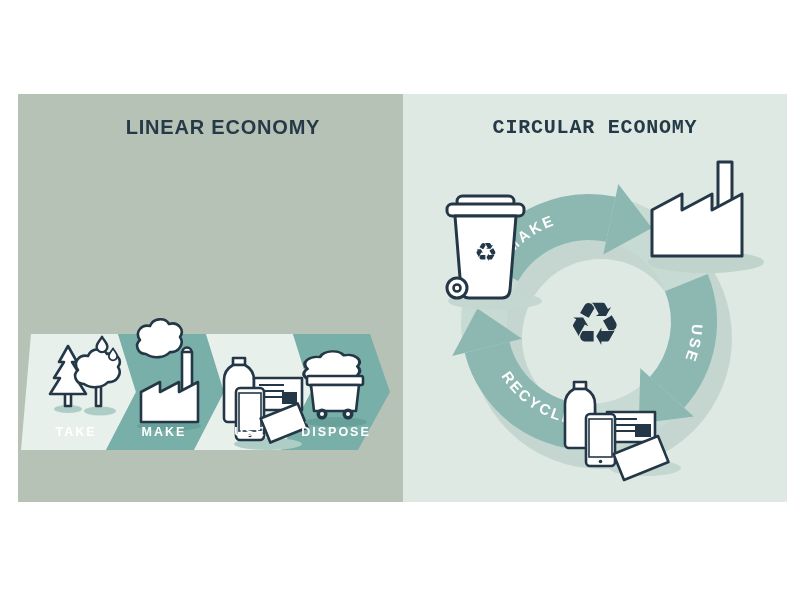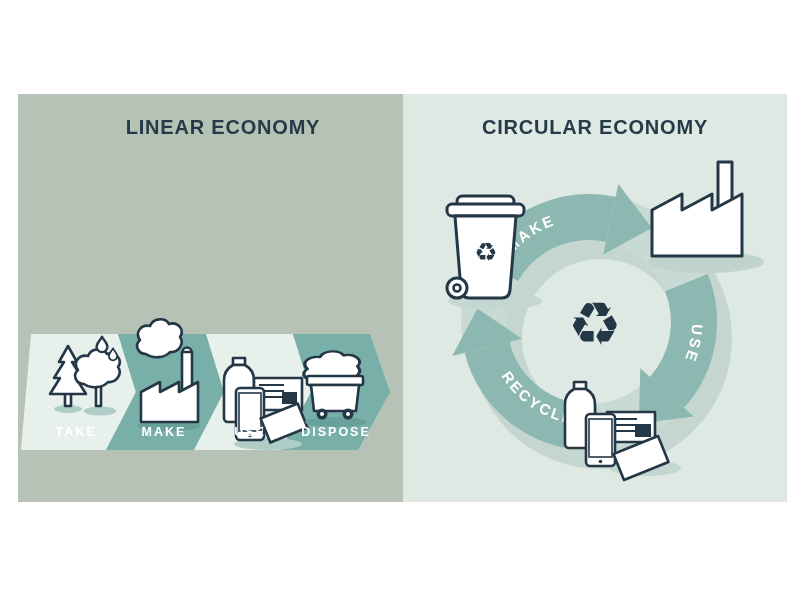--- a/index.html
+++ b/index.html
@@ -4,21 +4,21 @@
 <style>
   html,body{margin:0;padding:0;background:#ffffff;}
   .stage{position:relative;width:805px;height:600px;background:#ffffff;overflow:hidden;
          font-family:"Liberation Sans",sans-serif;}
   .panel{position:absolute;top:94px;height:408px;}
   .panel-left{left:18px;width:385px;background:#b7c2b7;}
   .panel-right{left:403px;width:384px;background:#dfe9e4;}
   .panel-title{position:absolute;top:116px;width:inherit;text-align:center;
                font-weight:bold;font-size:20px;letter-spacing:.8px;color:#263947;}
   .title-left{left:18px;width:370px;margin-left:20px;}
-  .title-right{left:403px;width:384px;}
+  .title-right{left:403px;width:384px;font-family:Liberation Mono, monospace;}
   svg{position:absolute;overflow:visible;}
   .band-svg{left:18px;top:330px;width:385px;height:126px;}
   .cycle-svg{left:403px;top:94px;width:384px;height:408px;}
   .outline{fill:#ffffff;stroke:#243746;stroke-width:2.6;stroke-linejoin:round;stroke-linecap:round;}
   .outline-thick{fill:#ffffff;stroke:#243746;stroke-width:3;stroke-linejoin:round;stroke-linecap:round;}
   .navyfill{fill:#243746;stroke:none;}
   .step-label{fill:#ffffff;font-weight:bold;font-size:12.5px;letter-spacing:2px;text-anchor:middle;
               font-family:"Liberation Sans",sans-serif;}
   .arc-label{fill:#ffffff;font-weight:bold;font-size:15px;letter-spacing:2.5px;
              font-family:"Liberation Sans",sans-serif;}

